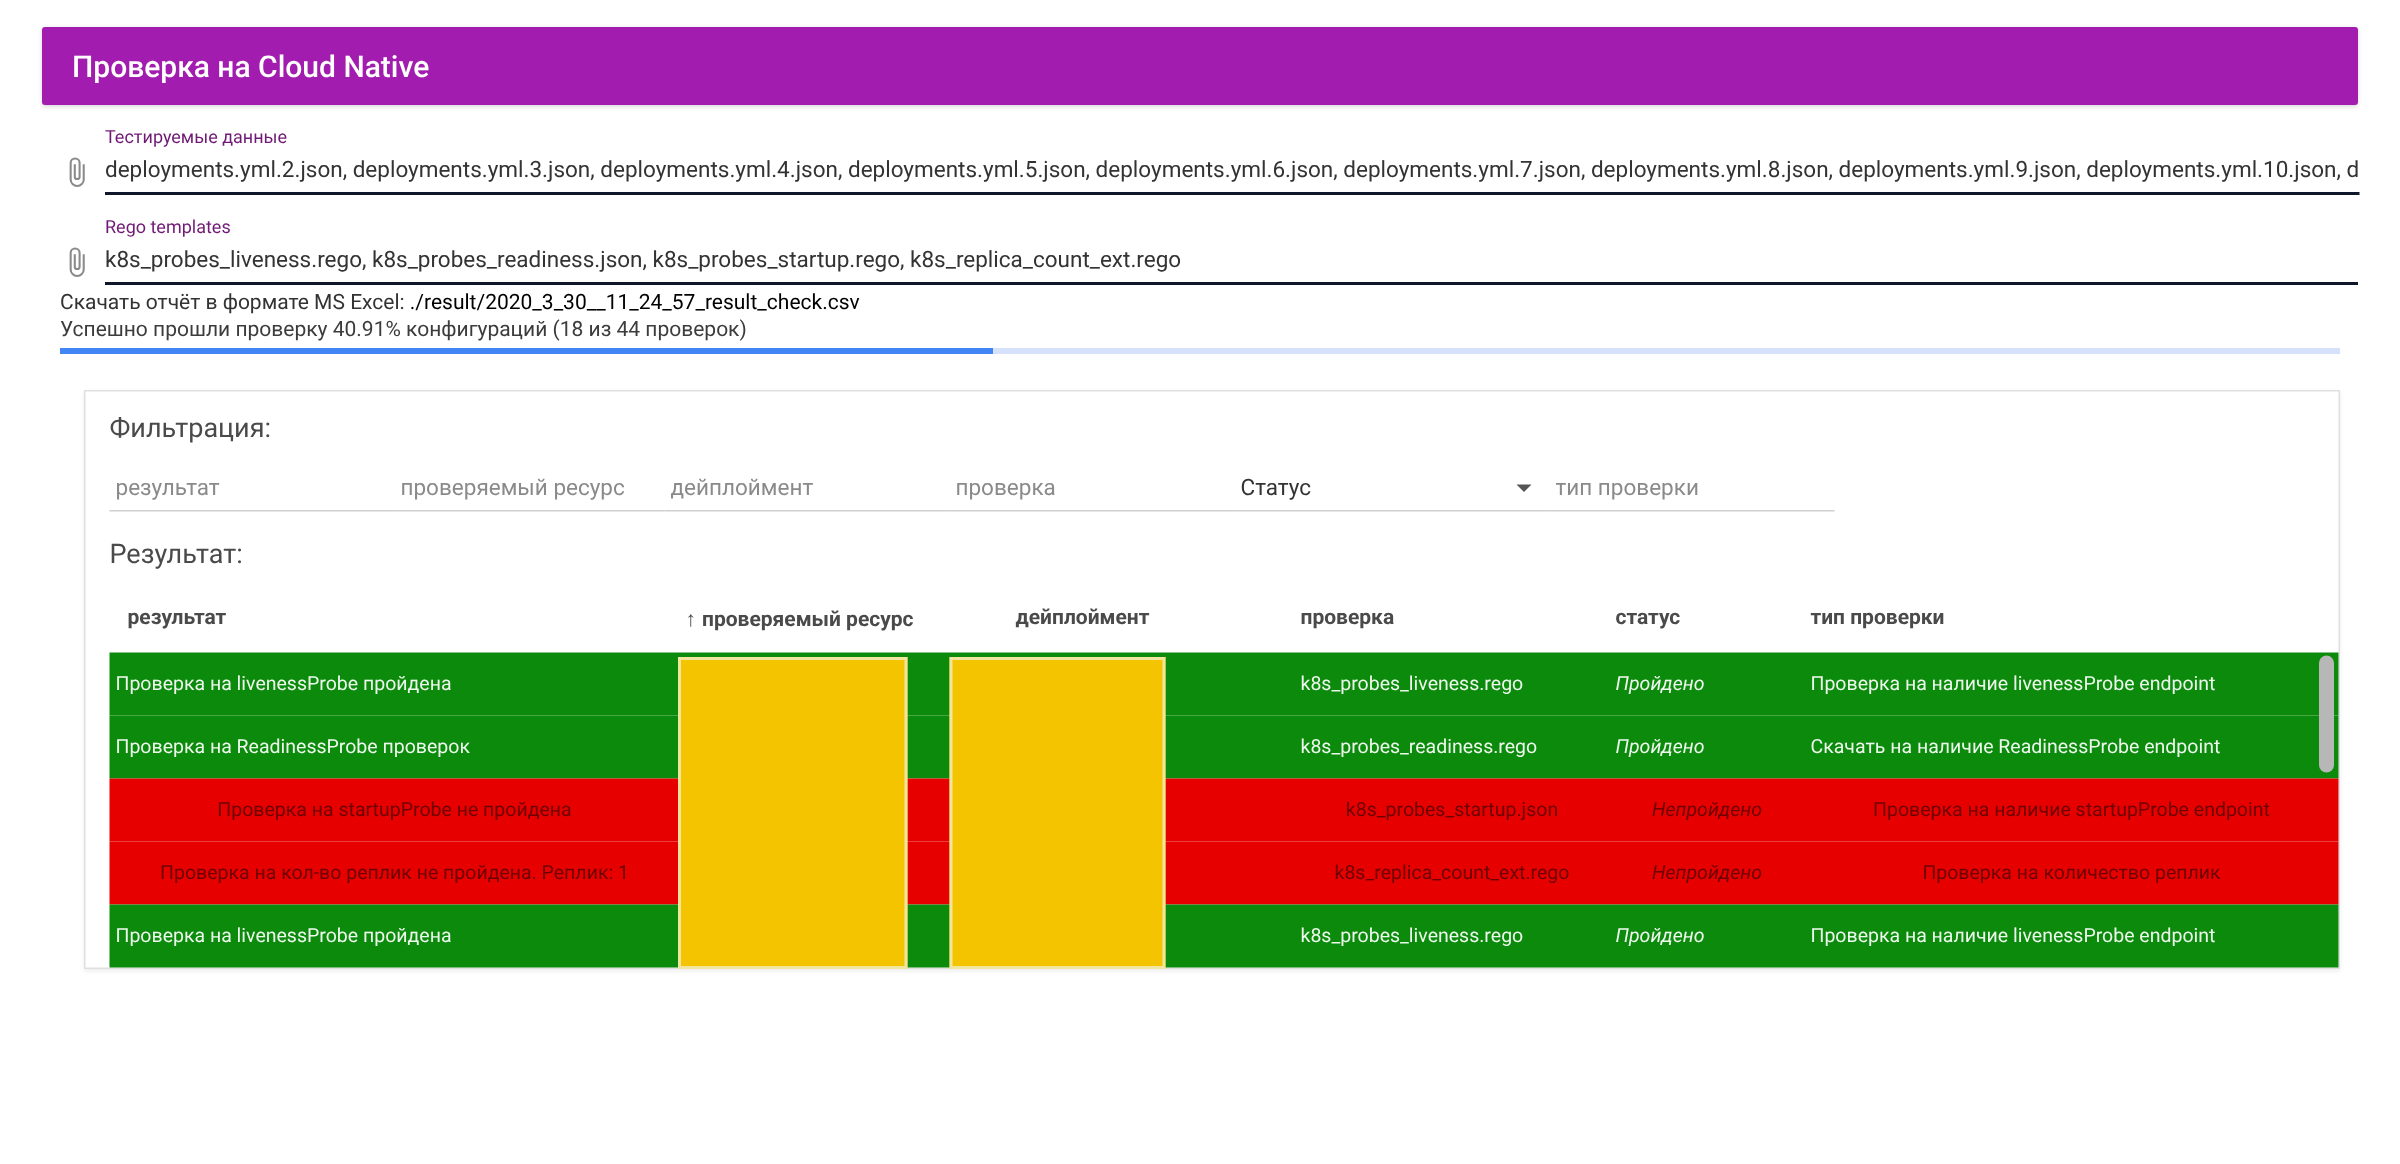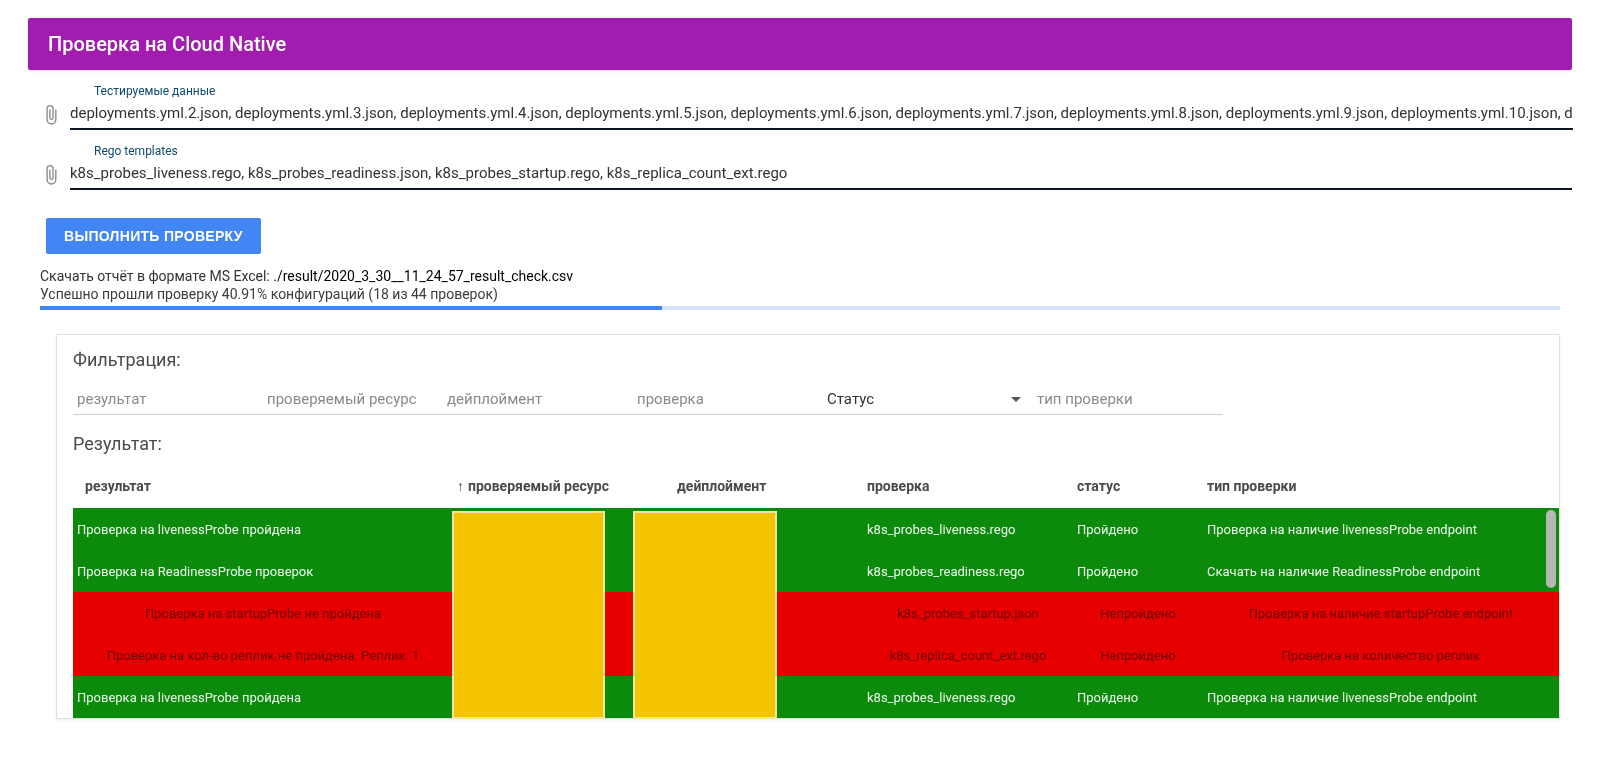--- a/index.html
+++ b/index.html
@@ -20,21 +20,21 @@
     align-items: flex-end;
     margin: 14px 28px 0 40px;
   }
   .clip-icon {
     width: 22px; height: 22px; margin-right: 8px; margin-bottom: 4px;
     flex: none;
     fill: #8a8a8a;
   }
   .field-wrap { flex: 1; }
   .field-label {
-    font-size: 12px; color: #0c4a6e; margin-bottom: 2px; margin-left: 24px;
+    font-size: 12px; color: #701a75; margin-bottom: 2px;
   }
   .field-input {
     width: 100%;
     border: none;
     border-bottom: 2px solid #0f172a;
     font-size: 15px;
     padding: 4px 0 6px 0;
     color: #333;
     outline: none;
     background: transparent;
@@ -134,21 +134,21 @@
   .row.pass .cell { color: #fff; }
   .row.fail { background: #e60000; }
   .row.fail .cell { color: #7b1a00; text-align: center; }
   .row.pass .cell, .row.fail .cell { padding: 0 4px; }
   .row + .row { }
 
   .col-res   { width: 380px; padding-left: 12px;}
   .col-rsrc  { width: 220px; }
   .col-dep   { width: 190px; }
   .col-chk   { width: 210px; }
-  .col-stat  { width: 130px; }
+  .col-stat  { width: 130px; font-style: italic; }
   .col-type  { flex: 1; }
 
   
   .filter-row .filter-cell.c0 { width: 190px; }
   .filter-row .filter-cell.c1 { width: 180px; }
   .filter-row .filter-cell.c2 { width: 190px; }
   .filter-row .filter-cell.c3 { width: 190px; }
   .filter-row .filter-cell.c4 { width: 210px; }
   .filter-row .filter-cell.c5 { width: 190px; }
 
@@ -204,21 +204,20 @@
   <div class="upload-row">
     <svg class="clip-icon" viewBox="0 0 24 24">
         <path d="M16.5 6v11a4 4 0 0 1-8 0V5a2.5 2.5 0 1 1 5 0v10a1 1 0 1 1-2 0V6h-1.5v9a2.5 2.5 0 0 0 5 0V5a4 4 0 0 0-8 0v12a5.5 5.5 0 0 0 11 0V6h-1.5z"></path>
       </svg>
     <div class="field-wrap">
       <div class="field-label">Rego templates</div>
       <div class="field-input">k8s_probes_liveness.rego, k8s_probes_readiness.json, k8s_probes_startup.rego, k8s_replica_count_ext.rego</div>
     </div>
   </div>
 
-  <button class="run-btn">ВЫПОЛНИТЬ ПРОВЕРКУ</button>
 
   <div class="download-line">
     <span>Скачать отчёт в формате MS Excel:  </span><a href="#">./result/2020_3_30__11_24_57_result_check.csv</a>
   </div>
   <div class="summary-line">Успешно прошли проверку 40.91% конфигураций (18 из 44 проверок)</div>
   <div class="progress">
     <div class="progress-fill" style="width: 40.91%;"></div>
   </div>
 
   <div class="panel">

